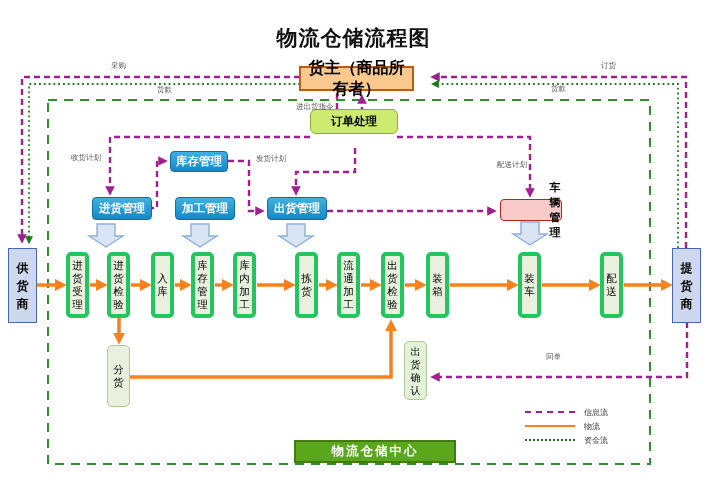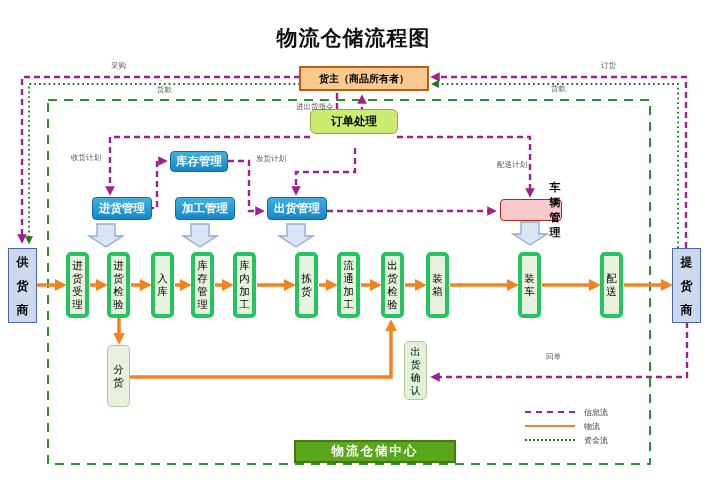--- a/index.html
+++ b/index.html
@@ -3,22 +3,22 @@
 <meta charset="utf-8">
 <style>
   html,body{margin:0;padding:0;background:#fff;}
   .canvas{position:relative;width:707px;height:500px;background:#fff;overflow:hidden;
           font-family:"DejaVu Sans","Liberation Sans",sans-serif;}
   .layer{position:absolute;left:0;top:0;width:707px;height:500px;}
   .title{position:absolute;left:0;top:24px;width:707px;text-align:center;
          font-size:21px;font-weight:bold;color:#111;margin:0;letter-spacing:1px;}
   .bx{position:absolute;box-sizing:border-box;display:flex;align-items:center;
       justify-content:center;color:#000;text-align:center;}
-  .owner{left:299px;top:66px;width:130px;height:25px;background:#fbc98d;
-         border:2px solid #bd5c12;font-weight:bold;font-size:10px;}
+  .owner{left:299px;top:66px;width:115px;height:25px;background:#fbc98d;
+         border:2px solid #bd5c12;font-weight:bold;font-size:16px;}
   .order{left:310px;top:109px;width:88px;height:25px;background:#cdea71;
          border:1px solid #8fae35;border-radius:6px;font-weight:bold;font-size:11.5px;}
   .mgmt{background:linear-gradient(#41b0e0,#1488c8);border:1px solid #0e6da3;
         border-radius:4px;color:#fff;font-weight:bold;font-size:11.5px;}
   .m-in{left:92px;top:197px;width:60px;height:23px;}
   .m-inv{left:170px;top:151px;width:58px;height:21px;}
   .m-proc{left:175px;top:197px;width:60px;height:23px;}
   .m-out{left:267px;top:197px;width:60px;height:23px;}
   .vehicle{left:500px;top:199px;width:62px;height:22px;background:#f9caca;
            border:1px solid #b3281c;border-radius:4px;font-weight:bold;font-size:11px;padding-left:48px;}
@@ -27,21 +27,21 @@
   .supplier{left:8px;} .consignee{left:672px;}
   .step{top:252px;width:23px;height:66px;background:#e9f1de;border:4px solid #22c55e;
         border-radius:5px;font-size:10.5px;}
   .sorting{left:107px;top:345px;width:23px;height:62px;background:#e9f1de;
            border:1px solid #aec896;border-radius:5px;font-size:10.5px;}
   .confirm{left:404px;top:341px;width:23px;height:59px;background:#e3f1da;
            border:1px solid #aec896;border-radius:5px;font-size:10px;}
   .center{left:294px;top:440px;width:162px;height:23px;background:#5aa71c;
           border:2px solid #417c10;color:#fff;font-weight:bold;font-size:12.5px;letter-spacing:2px;}
   .vt{display:block;width:1.05em;word-break:break-all;line-height:13px;text-align:center;margin:0 auto;}
-  .side .vt{line-height:24px;}
+  .side .vt{line-height:18px;}
   .el{position:absolute;font-size:7.5px;color:#555;white-space:nowrap;line-height:9px;}
   .legend{position:absolute;left:525px;top:405px;width:140px;}
   .lrow{display:flex;align-items:center;height:14px;margin-bottom:0;}
   .sw{width:50px;height:0;margin-right:9px;}
   .sw-info{border-top:2.5px dashed #a1208f;}
   .sw-mat{border-top:2.5px solid #f6821f;}
   .sw-cap{border-top:2px dotted #1c7a1c;}
   .ltxt{font-size:8px;color:#333;}
 </style>
 </head>

